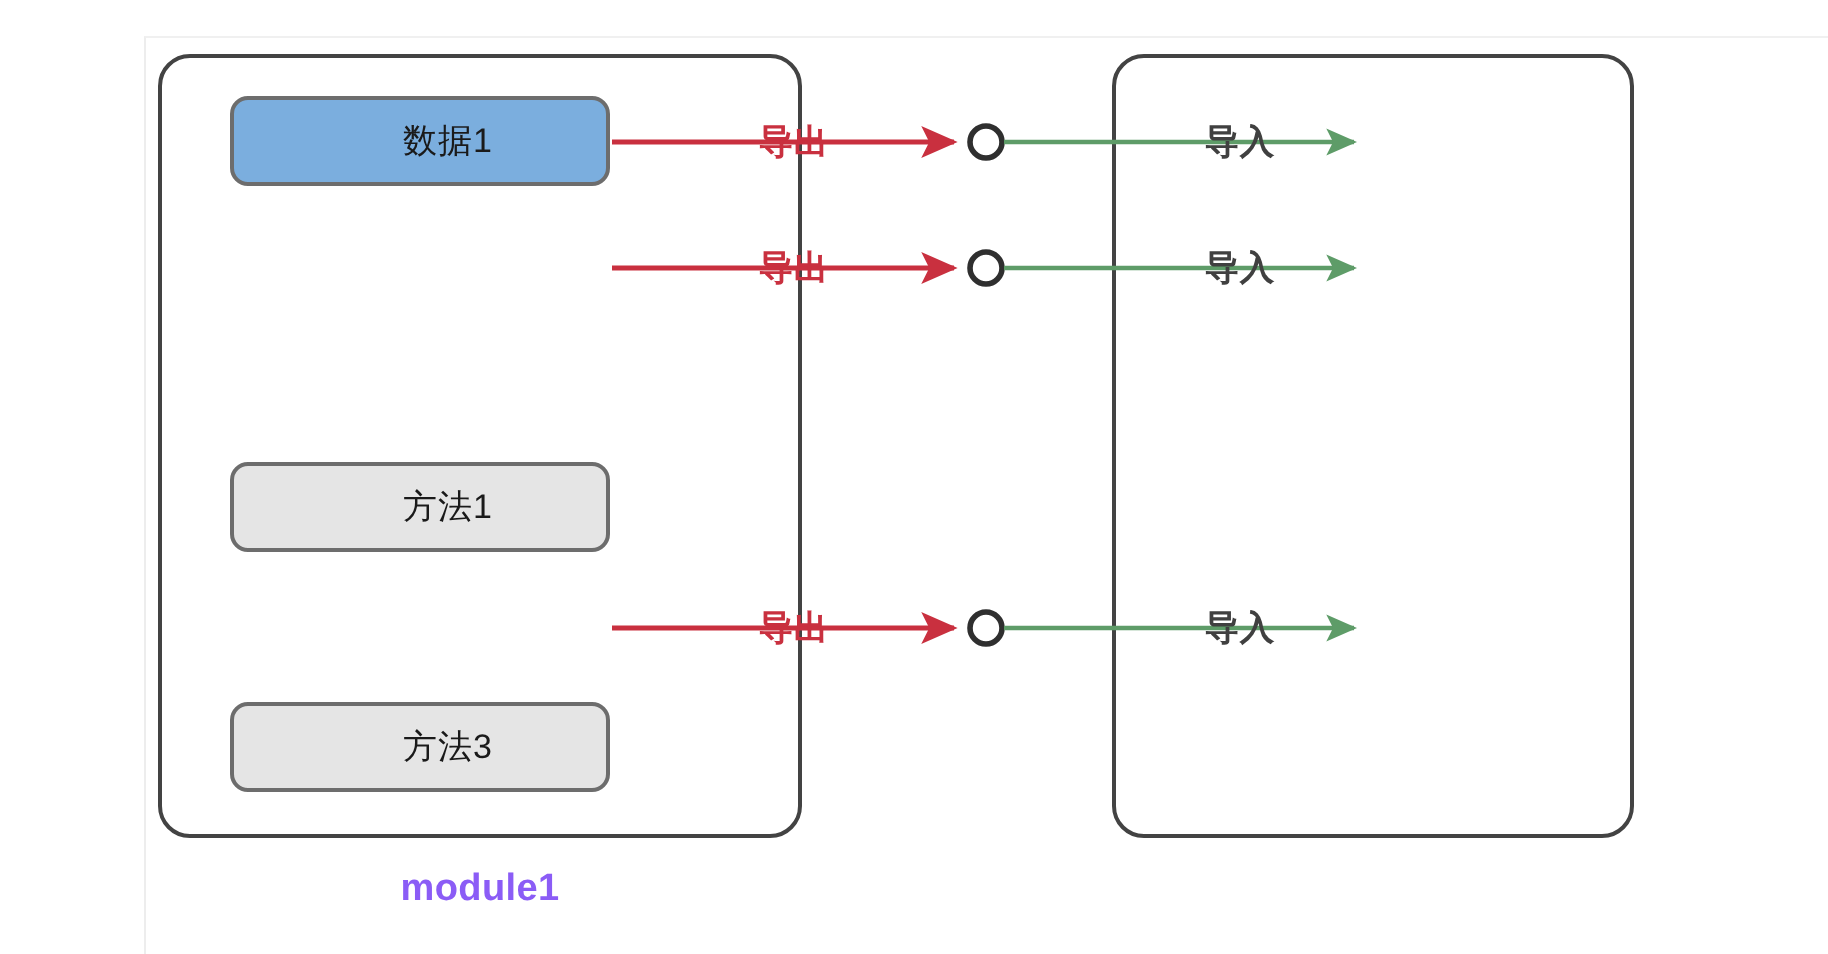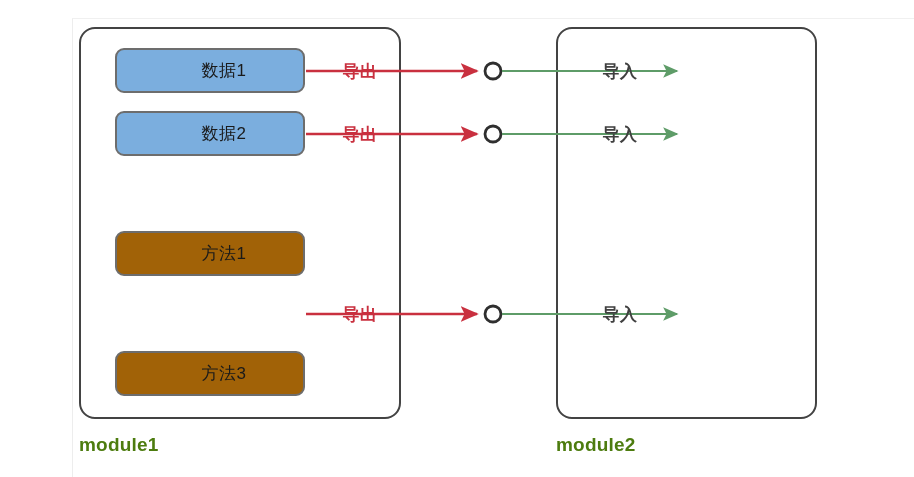--- a/index.html
+++ b/index.html
@@ -39,21 +39,22 @@
     border-radius: 16px;
     background: #ffffff;
   }
   #module1-box { left: 79px;  top: 27px; width: 322px; height: 392px; }
   #module2-box { left: 556px; top: 27px; width: 261px; height: 392px; }
 
   .module-label {
     position: absolute;
     font-size: 19px;
     font-weight: bold;
-    color: #4d7c0f;
+    color: #8b5cf6;
+    text-align: center;
     letter-spacing: 0.2px;
     white-space: nowrap;
   }
   #module1-label { left: 79px;  top: 434px; width: 322px; }
   #module2-label { left: 556px; top: 434px; width: 261px; }
 
   .item-box {
     position: absolute;
     left: 115px;
     width: 190px;
@@ -63,21 +64,21 @@
     border-radius: 9px;
     display: flex;
     align-items: center;
     justify-content: center;
     font-size: 17px;
     color: #1a1a1a;
     letter-spacing: 0.5px;
     padding-left: 28px;
   }
   .item-data   { background: #7baede; }
-  .item-method { background: #a16207; }
+  .item-method { background: #e5e5e5; }
 
   
   #edges {
     position: absolute;
     left: 0; top: 0;
     width: 914px; height: 477px;
     pointer-events: none;
   }
 
   .edge-label {
@@ -87,37 +88,34 @@
     letter-spacing: 0.5px;
     white-space: nowrap;
     transform: translate(-50%, -50%);
     paint-order: stroke fill;
     -webkit-text-stroke: 4px #ffffff;
   }
   .edge-label > span {
     -webkit-text-stroke: 0;
     position: relative;
   }
-  .label-export { color: #c9303f; }
+  .label-export { color: #c9303f; margin-left: 37px; }
   .label-import { color: #404040; }
 </style>
 </head>
 <body>
 
 <div id="stage">
 
   <div id="canvas-area"></div>
 
   <div class="module-box" id="module1-box"></div>
 
   <div class="item-box item-data" style="top:48px;">
     <span>数据1</span>
-  </div>
-  <div class="item-box item-data" style="top:111px;">
-    <span>数据2</span>
   </div>
   <div class="item-box item-method" style="top:231px;">
     <span>方法1</span>
   </div>
   <div class="item-box item-method" style="top:351px;">
     <span>方法3</span>
   </div>
 
   <div class="module-box" id="module2-box"></div>
 
@@ -165,15 +163,14 @@
   </div>
 
   <div class="edge-label label-export" style="left:360px; top:314px;">
     <span>导出</span>
   </div>
   <div class="edge-label label-import" style="left:620px; top:314px;">
     <span>导入</span>
   </div>
 
   <div class="module-label" id="module1-label">module1</div>
-  <div class="module-label" id="module2-label">module2</div>
 
 </div>
 
 </body></html>

